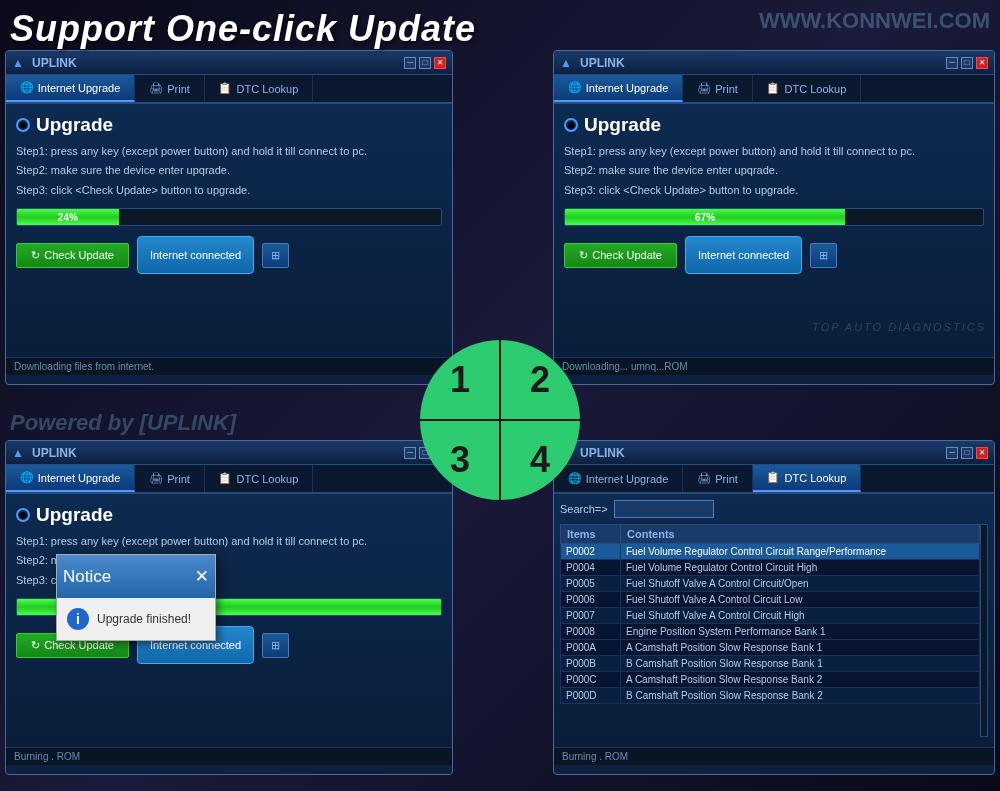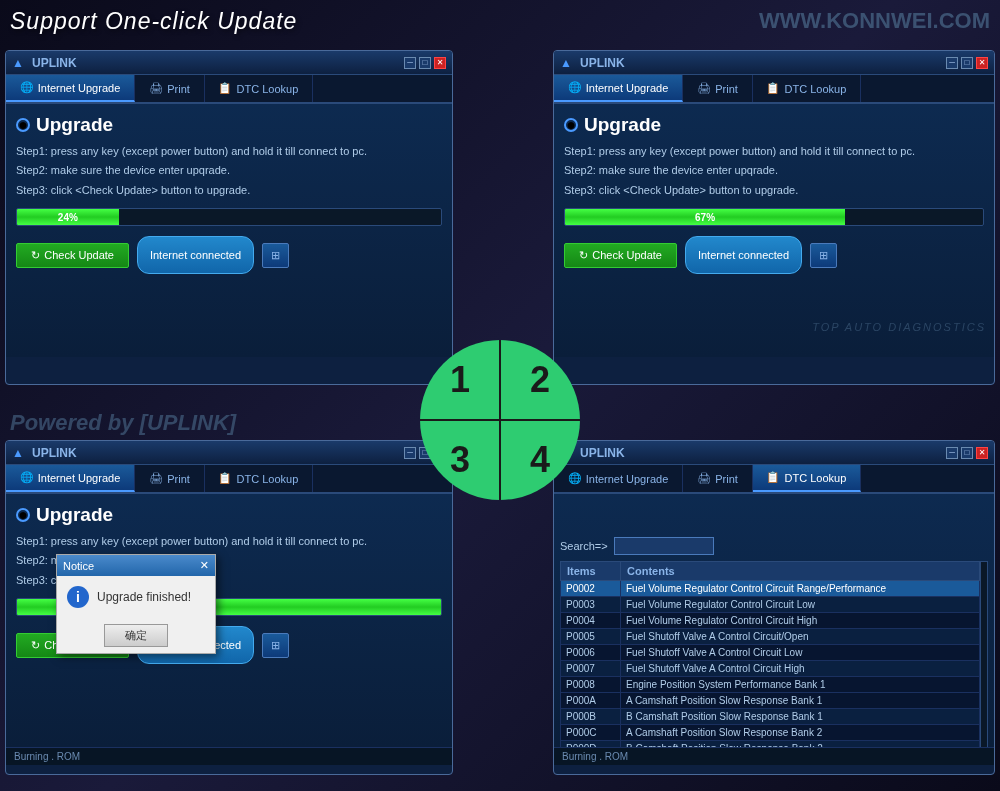--- a/index.html
+++ b/index.html
@@ -17,22 +17,22 @@
       position: absolute;
       top: 0; left: 0; right: 0; bottom: 0;
       background: linear-gradient(135deg, #0a0a1a 0%, #1a1a3a 50%, #0a0a1a 100%);
     }
 
     
     .header-title {
       position: absolute;
       top: 8px;
       left: 10px;
-      font-size: 23px;
-      font-weight: 400;
+      font-size: 36px;
+      font-weight: 700;
       color: #ffffff;
       text-shadow: 2px 2px 4px rgba(0,0,0,0.5);
       font-style: italic;
       letter-spacing: 1px;
       z-index: 10;
     }
 
     .header-website {
       position: absolute;
       top: 8px;
@@ -272,21 +272,21 @@
       border-radius: 2px;
     }
 
     .btn-internet {
       background: linear-gradient(180deg, #2288cc 0%, #1166aa 100%);
       border: 1px solid #44aaee;
       color: white;
       font-size: 11px;
       padding: 12px 12px;
       cursor: pointer;
-      border-radius: 12px;
+      border-radius: 4px;
     }
 
     .btn-icon {
       background: linear-gradient(180deg, #1a5a9a 0%, #0d3a7a 100%);
       border: 1px solid #4a7abb;
       color: #8ab4e8;
       font-size: 11px;
       padding: 5px 8px;
       cursor: pointer;
       border-radius: 2px;
@@ -318,22 +318,22 @@
       background: #f0f0f0;
       border: 1px solid #aaaaaa;
       width: 160px;
       box-shadow: 3px 3px 8px rgba(0,0,0,0.5);
       z-index: 50;
     }
 
     .notice-title {
       background: linear-gradient(180deg, #4a8acc 0%, #2266aa 100%);
       color: white;
-      font-size: 11px;
-      padding: 4px 6px;
+      font-size: 17px;
+      padding: 11px 6px;
       display: flex;
       align-items: center;
       justify-content: space-between;
     }
 
     .notice-body {
       padding: 10px;
       display: flex;
       align-items: center;
       gap: 8px;
@@ -377,21 +377,20 @@
     .dtc-body {
       padding: 6px;
       background: linear-gradient(180deg, #0d2a50 0%, #0a1e3a 100%);
     }
 
     .search-row {
       display: flex;
       align-items: center;
       gap: 6px;
       margin-bottom: 6px;
-      margin-top: 37px;
     }
 
     .search-label {
       color: #b0cce8;
       font-size: 11px;
     }
 
     .search-input {
       background: #1a3a6a;
       border: 1px solid #4a7abb;
@@ -505,20 +504,21 @@
     </div>
     <div class="button-row">
       <button class="btn-check">
         <span>↻</span>
         <span>Check Update</span>
       </button>
       <button class="btn-internet">Internet connected</button>
       <button class="btn-icon">⊞</button>
     </div>
   </div>
+  <div class="status-bar">Downloading files from internet.</div>
 </div>
 
 <div class="uplink-window" style="top:50px; left:553px; width:442px; height:335px;">
   <div class="window-titlebar">
     <span class="titlebar-icon">▲</span>
     <span class="titlebar-text">UPLINK</span>
     <div class="window-controls">
       <div class="win-btn">─</div>
       <div class="win-btn">□</div>
       <div class="win-btn close">✕</div>
@@ -556,20 +556,21 @@
     <div class="button-row">
       <button class="btn-check">
         <span>↻</span>
         <span>Check Update</span>
       </button>
       <button class="btn-internet">Internet connected</button>
       <button class="btn-icon">⊞</button>
     </div>
     <div class="watermark">Top Auto Diagnostics</div>
   </div>
+  <div class="status-bar">Downloading...   umnq...ROM</div>
 </div>
 
 <div class="uplink-window" style="top:440px; left:5px; width:448px; height:335px;">
   <div class="window-titlebar">
     <span class="titlebar-icon">▲</span>
     <span class="titlebar-text">UPLINK</span>
     <div class="window-controls">
       <div class="win-btn">─</div>
       <div class="win-btn">□</div>
       <div class="win-btn close">✕</div>
@@ -613,23 +614,20 @@
     </div>
 
     <div class="notice-dialog" style="top:60px; left:50px;">
       <div class="notice-title">
         <span>Notice</span>
         <span style="cursor:pointer;">✕</span>
       </div>
       <div class="notice-body">
         <div class="notice-info-icon">i</div>
         <span class="notice-text">Upgrade finished!</span>
-      </div>
-      <div class="notice-footer">
-        <button class="notice-ok-btn">确定</button>
       </div>
     </div>
   </div>
   <div class="status-bar">Burning . ROM</div>
 </div>
 
 <div class="uplink-window" style="top:440px; left:553px; width:442px; height:335px;">
   <div class="window-titlebar">
     <span class="titlebar-icon">▲</span>
     <span class="titlebar-text">UPLINK</span>
@@ -665,24 +663,20 @@
             <tr class="dtc-header-row">
               <th style="width:60px;">Items</th>
               <th>Contents</th>
             </tr>
           </thead>
           <tbody id="dtc-tbody">
               <tr class="dtc-row highlight">
                 <td>P0002</td>
                 <td>Fuel Volume Regulator Control Circuit Range/Performance</td>
               </tr>
-              <tr class="dtc-row alt">
-                <td>P0003</td>
-                <td>Fuel Volume Regulator Control Circuit Low</td>
-              </tr>
               <tr class="dtc-row normal">
                 <td>P0004</td>
                 <td>Fuel Volume Regulator Control Circuit High</td>
               </tr>
               <tr class="dtc-row alt">
                 <td>P0005</td>
                 <td>Fuel Shutoff Valve A Control Circuit/Open</td>
               </tr>
               <tr class="dtc-row normal">
                 <td>P0006</td>

